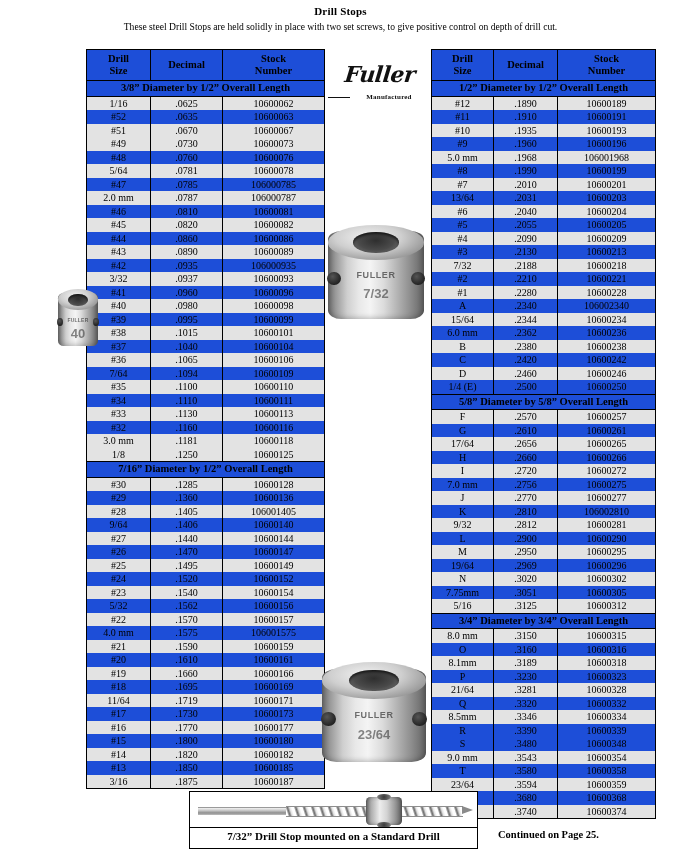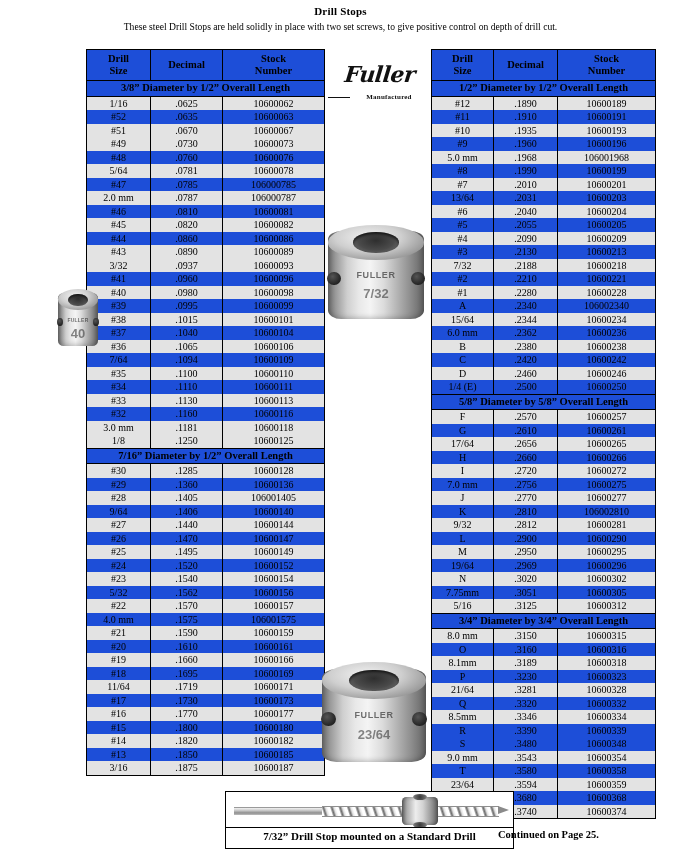--- a/index.html
+++ b/index.html
@@ -176,21 +176,20 @@
   #photo-stop-small .stamp{font-size:5px;letter-spacing:.2px;}
   #photo-stop-small .stamp2{font-size:13px;}
 
   
   #figure-drill{
     position:absolute;
     left:189px; top:786px;
     width:287px; height:56px;
     border:1.6px solid #000;
     background:#fff;
-    margin-left:36px;
   }
   .drill-img{
     position:relative;
     height:34px;
     margin:1px 0 0 0;
     overflow:hidden;
   }
   .shank{
     position:absolute;
     left:8px;right:88px;top:14px;height:7px;
@@ -337,20 +336,25 @@
         <tr class="data">
           <td>#44</td>
           <td>.0860</td>
           <td>10600086</td>
         </tr>
         <tr class="data shade">
           <td>#43</td>
           <td>.0890</td>
           <td>10600089</td>
         </tr>
+        <tr class="data">
+          <td>#42</td>
+          <td>.0935</td>
+          <td>106000935</td>
+        </tr>
         <tr class="data shade">
           <td>3/32</td>
           <td>.0937</td>
           <td>10600093</td>
         </tr>
         <tr class="data">
           <td>#41</td>
           <td>.0960</td>
           <td>10600096</td>
         </tr>

